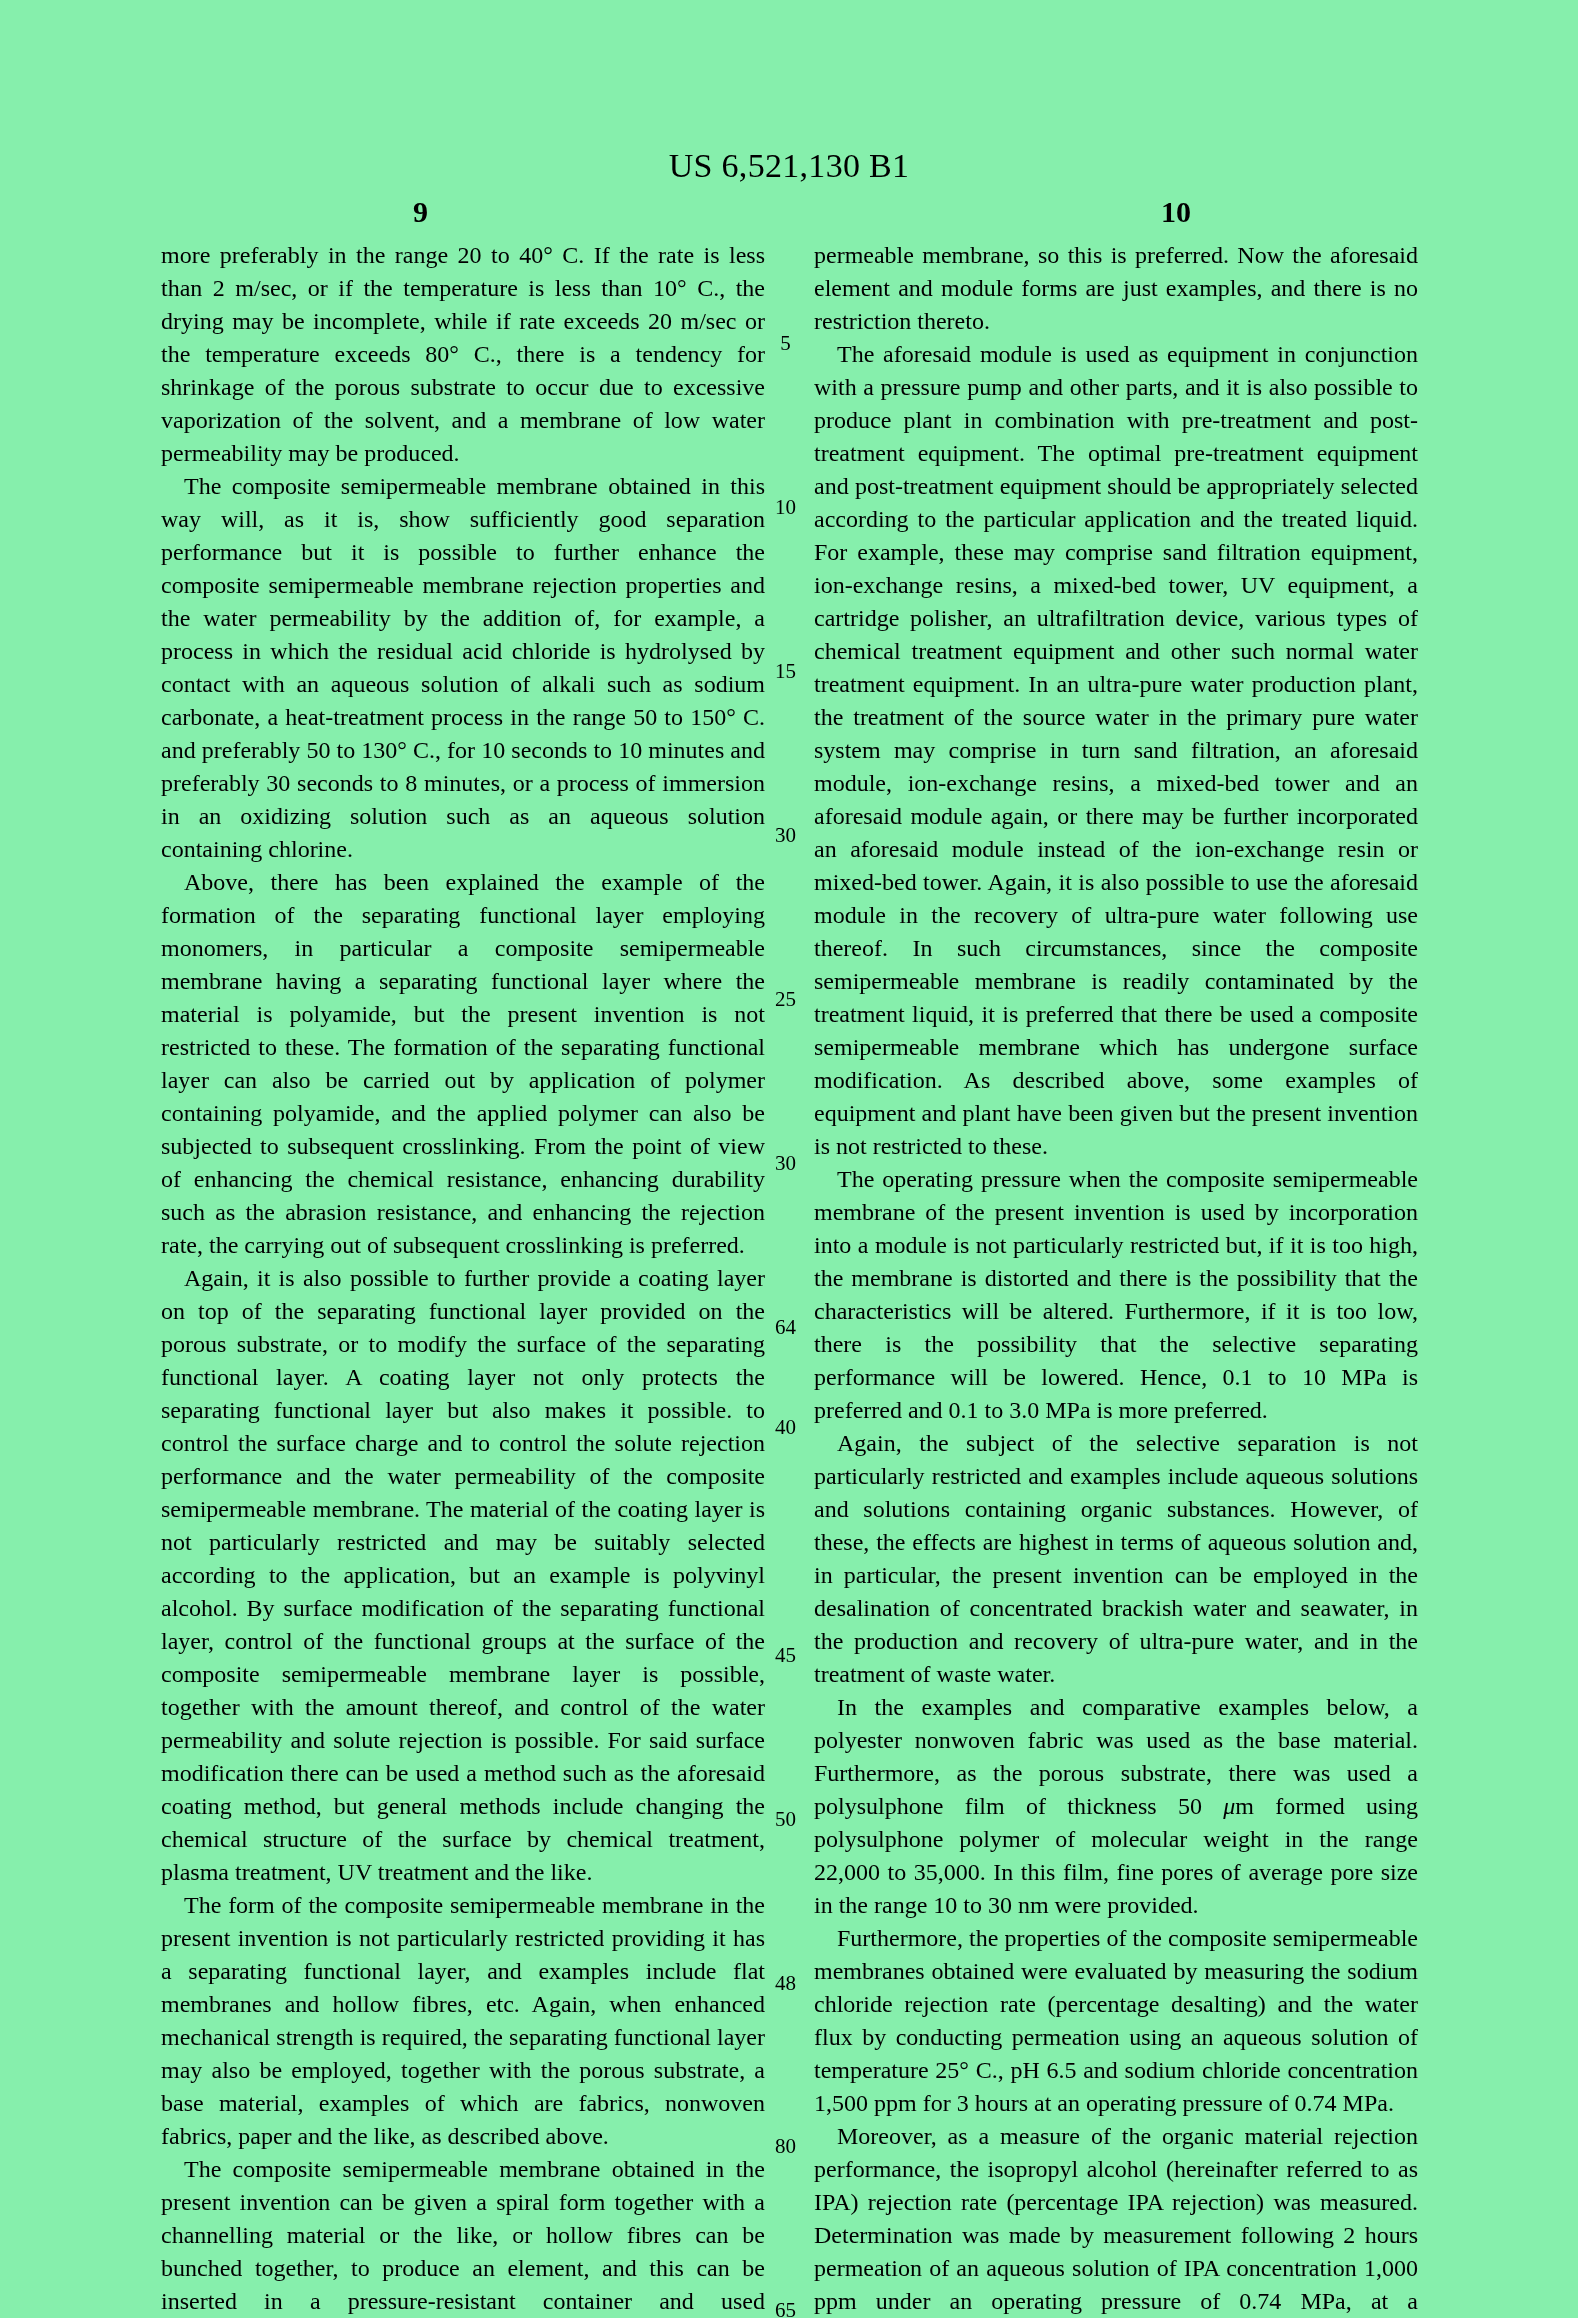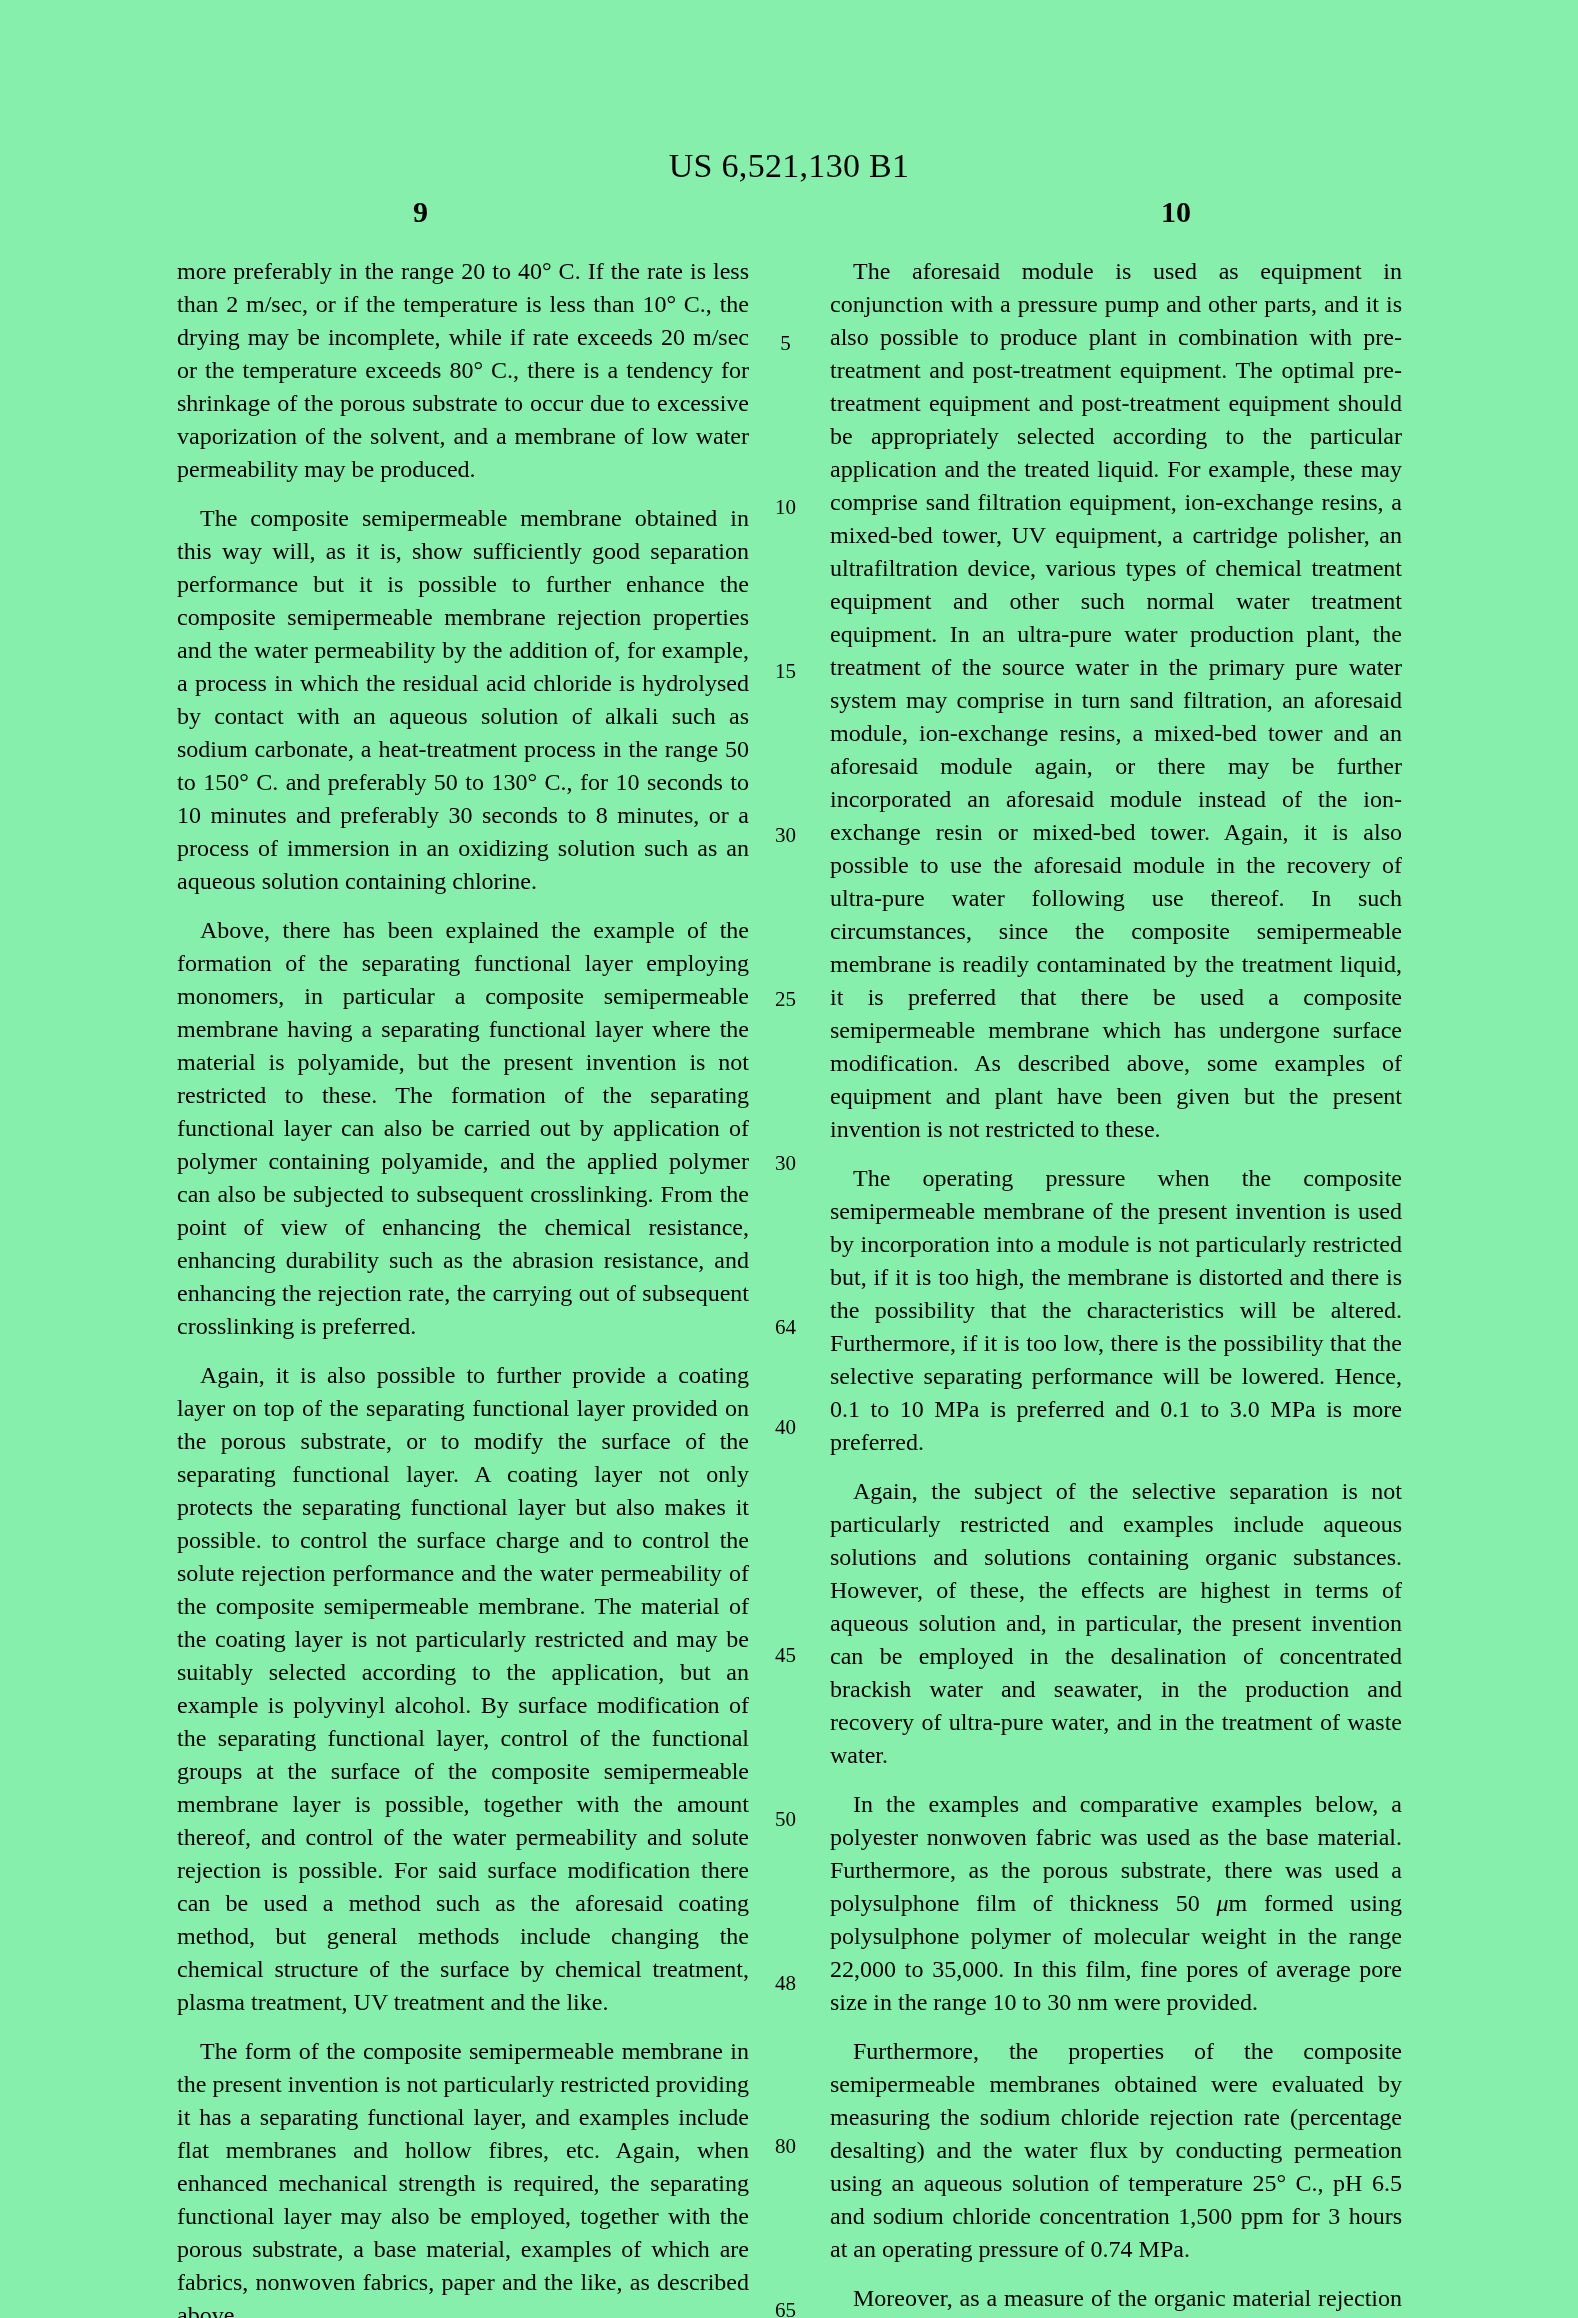--- a/index.html
+++ b/index.html
@@ -67,21 +67,21 @@
     text-align: justify;
     text-justify: inter-word;
     font-family: "Liberation Serif", "DejaVu Serif", serif;
     -webkit-hyphens: none;
     hyphens: none;
   }
   .column.left  { left: 161px; }
   .column.right { left: 814px; }
 
   .column p {
-    margin: 16px;
+    margin: 0;
     text-indent: 23px;
   }
   .column p.no-indent { text-indent: 0; }
 
   
   .section-heading {
     text-align: center;
     text-indent: 0;
     margin: 15px 0 9.5px 0;
     font-size: 24px;
@@ -141,20 +141,21 @@
     <div class="column left">
       <p class="no-indent">more preferably in the range 20 to 40° C. If the rate is less than 2 m/sec, or if the temperature is less than 10° C., the drying may be incomplete, while if rate exceeds 20 m/sec or the temperature exceeds 80° C., there is a tendency for shrinkage of the porous substrate to occur due to excessive vaporization of the solvent, and a membrane of low water permeability may be produced.</p>
       <p>The composite semipermeable membrane obtained in this way will, as it is, show sufficiently good separation performance but it is possible to further enhance the composite semipermeable membrane rejection properties and the water permeability by the addition of, for example, a process in which the residual acid chloride is hydrolysed by contact with an aqueous solution of alkali such as sodium carbonate, a heat-treatment process in the range 50 to 150° C. and preferably 50 to 130° C., for 10 seconds to 10 minutes and preferably 30 seconds to 8 minutes, or a process of immersion in an oxidizing solution such as an aqueous solution containing chlorine.</p>
       <p>Above, there has been explained the example of the formation of the separating functional layer employing monomers, in particular a composite semipermeable membrane having a separating functional layer where the material is polyamide, but the present invention is not restricted to these. The formation of the separating functional layer can also be carried out by application of polymer containing polyamide, and the applied polymer can also be subjected to subsequent crosslinking. From the point of view of enhancing the chemical resistance, enhancing durability such as the abrasion resistance, and enhancing the rejection rate, the carrying out of subsequent crosslinking is preferred.</p>
       <p>Again, it is also possible to further provide a coating layer on top of the separating functional layer provided on the porous substrate, or to modify the surface of the separating functional layer. A coating layer not only protects the separating functional layer but also makes it possible. to control the surface charge and to control the solute rejection performance and the water permeability of the composite semipermeable membrane. The material of the coating layer is not particularly restricted and may be suitably selected according to the application, but an example is polyvinyl alcohol. By surface modification of the separating functional layer, control of the functional groups at the surface of the composite semipermeable membrane layer is possible, together with the amount thereof, and control of the water permeability and solute rejection is possible. For said surface modification there can be used a method such as the aforesaid coating method, but general methods include changing the chemical structure of the surface by chemical treatment, plasma treatment, UV treatment and the like.</p>
       <p>The form of the composite semipermeable membrane in the present invention is not particularly restricted providing it has a separating functional layer, and examples include flat membranes and hollow fibres, etc. Again, when enhanced mechanical strength is required, the separating functional layer may also be employed, together with the porous substrate, a base material, examples of which are fabrics, nonwoven fabrics, paper and the like, as described above.</p>
       <p>The composite semipermeable membrane obtained in the present invention can be given a spiral form together with a channelling material or the like, or hollow fibres can be bunched together, to produce an element, and this can be inserted in a pressure-resistant container and used incorporated into a module. By producing an element or module form in this way, the packing density of the membrane is raised, and it is possible to fully realize the solute separation performance and water permeability of the composite semi-</p>
     </div>
 
     <div class="column right">
+      <p class="no-indent">permeable membrane, so this is preferred. Now the aforesaid element and module forms are just examples, and there is no restriction thereto.</p>
       <p>The aforesaid module is used as equipment in conjunction with a pressure pump and other parts, and it is also possible to produce plant in combination with pre-treatment and post-treatment equipment. The optimal pre-treatment equipment and post-treatment equipment should be appropriately selected according to the particular application and the treated liquid. For example, these may comprise sand filtration equipment, ion-exchange resins, a mixed-bed tower, UV equipment, a cartridge polisher, an ultrafiltration device, various types of chemical treatment equipment and other such normal water treatment equipment. In an ultra-pure water production plant, the treatment of the source water in the primary pure water system may comprise in turn sand filtration, an aforesaid module, ion-exchange resins, a mixed-bed tower and an aforesaid module again, or there may be further incorporated an aforesaid module instead of the ion-exchange resin or mixed-bed tower. Again, it is also possible to use the aforesaid module in the recovery of ultra-pure water following use thereof. In such circumstances, since the composite semipermeable membrane is readily contaminated by the treatment liquid, it is preferred that there be used a composite semipermeable membrane which has undergone surface modification. As described above, some examples of equipment and plant have been given but the present invention is not restricted to these.</p>
       <p>The operating pressure when the composite semipermeable membrane of the present invention is used by incorporation into a module is not particularly restricted but, if it is too high, the membrane is distorted and there is the possibility that the characteristics will be altered. Furthermore, if it is too low, there is the possibility that the selective separating performance will be lowered. Hence, 0.1 to 10 MPa is preferred and 0.1 to 3.0 MPa is more preferred.</p>
       <p>Again, the subject of the selective separation is not particularly restricted and examples include aqueous solutions and solutions containing organic substances. However, of these, the effects are highest in terms of aqueous solution and, in particular, the present invention can be employed in the desalination of concentrated brackish water and seawater, in the production and recovery of ultra-pure water, and in the treatment of waste water.</p>
       <p><span>In the examples and comparative examples below, a polyester nonwoven fabric was used as the base material. Furthermore, as the porous substrate, there was used a polysulphone film of thickness 50 </span><span class="micro">μ</span><span>m formed using polysulphone polymer of molecular weight in the range 22,000 to 35,000. In this film, fine pores of average pore size in the range 10 to 30 nm were provided.</span></p>
       <p>Furthermore, the properties of the composite semipermeable membranes obtained were evaluated by measuring the sodium chloride rejection rate (percentage desalting) and the water flux by conducting permeation using an aqueous solution of temperature 25° C., pH 6.5 and sodium chloride concentration 1,500 ppm for 3 hours at an operating pressure of 0.74 MPa.</p>
       <p>Moreover, as a measure of the organic material rejection performance, the isopropyl alcohol (hereinafter referred to as IPA) rejection rate (percentage IPA rejection) was measured. Determination was made by measurement following 2 hours permeation of an aqueous solution of IPA concentration 1,000 ppm under an operating pressure of 0.74 MPa, at a temperature of 25° C. and pH of 6.5.</p>
     </div>
 
   </div>
 

